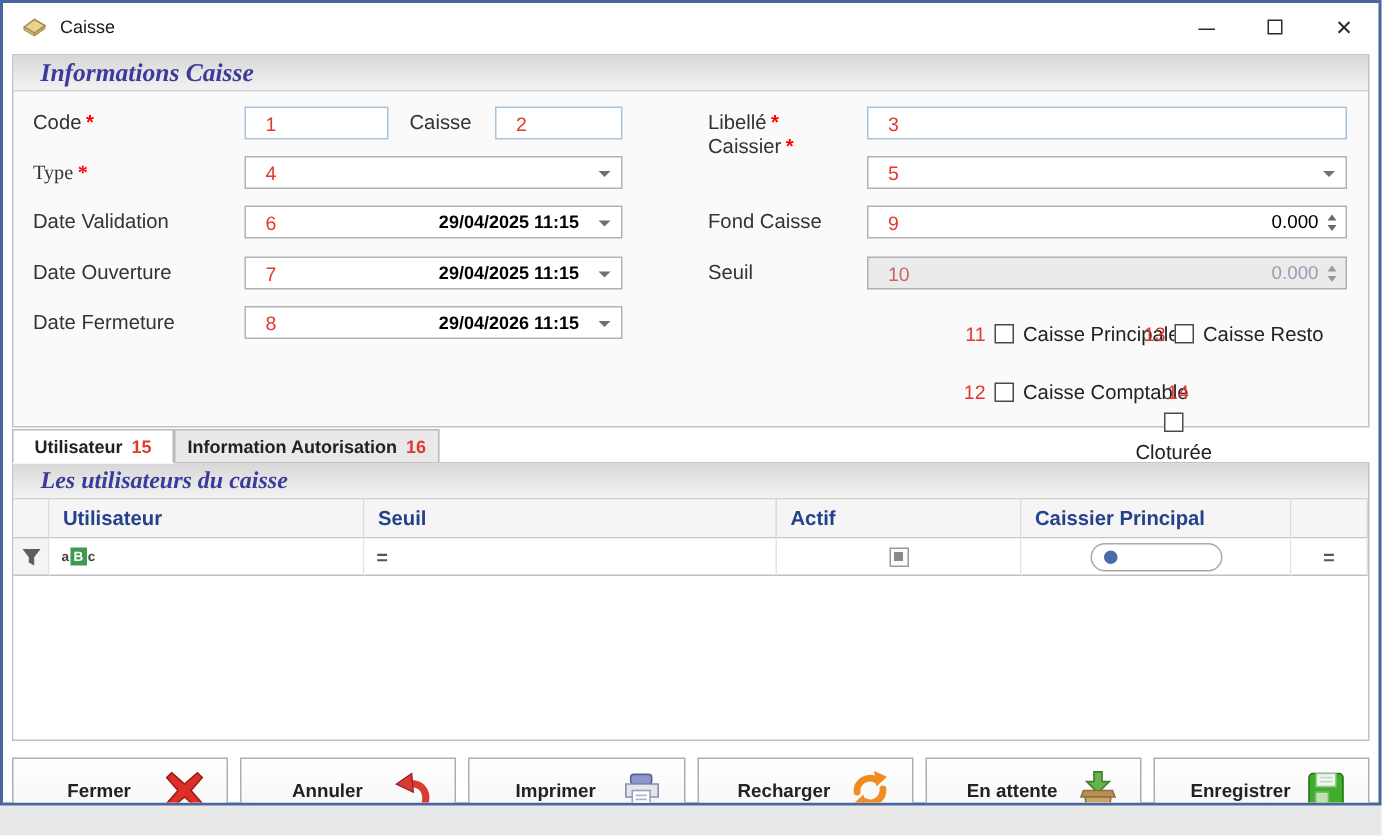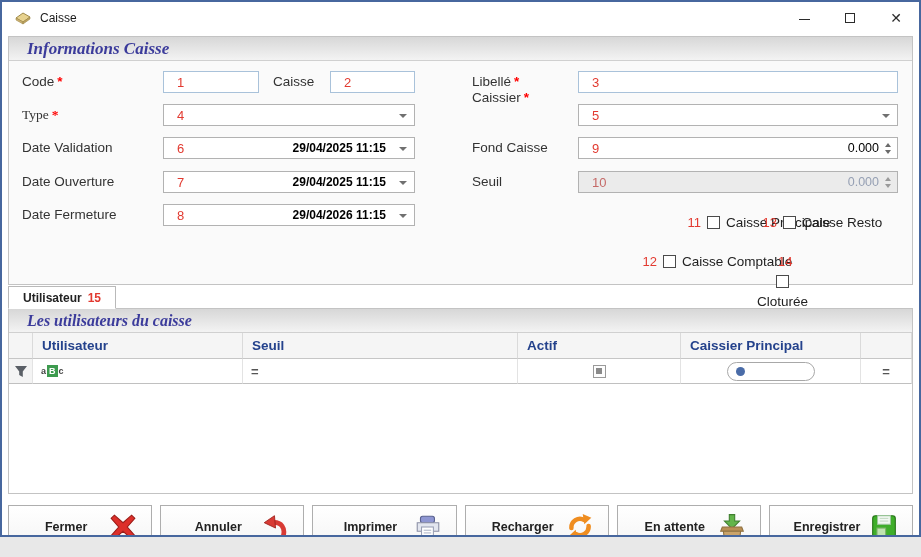--- a/index.html
+++ b/index.html
@@ -167,21 +167,21 @@
         </span>
       </div>
 
     <div class="lbl" style="left:13px; top:170px;"><span>Date Fermeture</span></div>
     <div class="field dt" style="left:154px; top:167px; width:252px;">
         <span class="val">8</span>
         <span class="date-text">29/04/2026 11:15</span>
         <i class="drop"></i>
       </div>
 
-    <div class="cbrow" style="left:628px; top:178px;margin-left:44px;">
+    <div class="cbrow" style="left:628px; top:178px;">
       <span class="cb-num">11</span>
       <span class="cb-box"></span>
       <span>Caisse Principale</span>
     </div>
     <div class="cbrow" style="left:748px; top:178px;">
       <span class="cb-num">13</span>
       <span class="cb-box"></span>
       <span>Caisse Resto</span>
     </div>
     <div class="cbrow" style="left:628px; top:217px;">
@@ -192,20 +192,24 @@
     <div class="cbrow" style="left:748px; top:217px;flex-direction:column;">
       <span class="cb-num">14</span>
       <span class="cb-box"></span>
       <span>Cloturée</span>
     </div>
   </div>
 
   <div class="tab tab-active" style="left:6px; top:284px; width:108px;">
     <span>Utilisateur</span>
       <span class="tab-num">15</span>
+  </div>
+  <div class="tab tab-idle" style="left:114px; top:284px; width:177px;">
+    <span>Information Autorisation</span>
+      <span class="tab-num">16</span>
   </div>
 
   <div class="panel" style="left:6px; top:306px; width:905px; height:186px; background:#fff;">
     <div class="sec-hdr" style="font-size:16px;">
       <span>Les utilisateurs du caisse</span>
     </div>
 
     <div class="grid-hdr-row">
       <div class="gh"></div>
       <div class="gh">Utilisateur</div>

